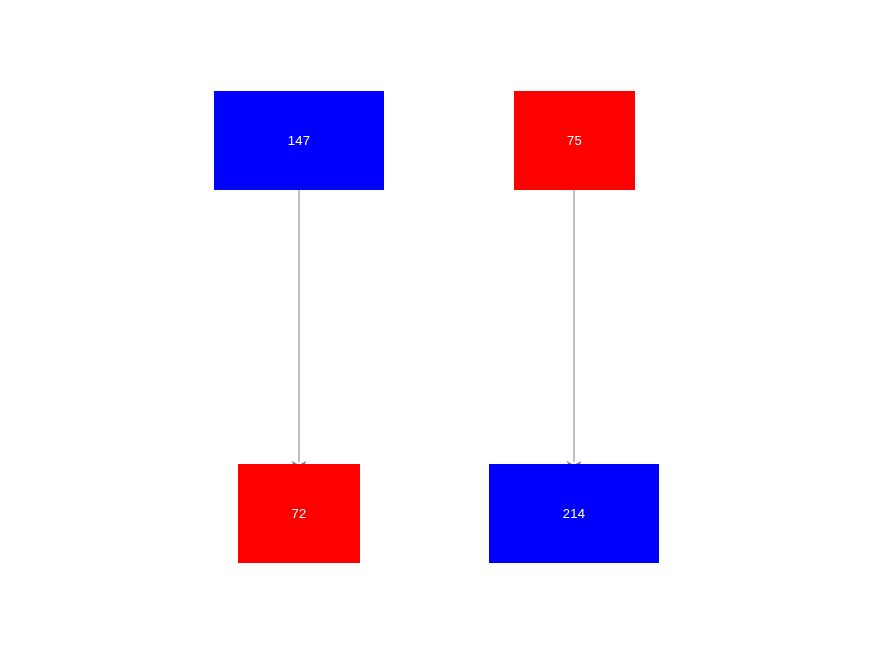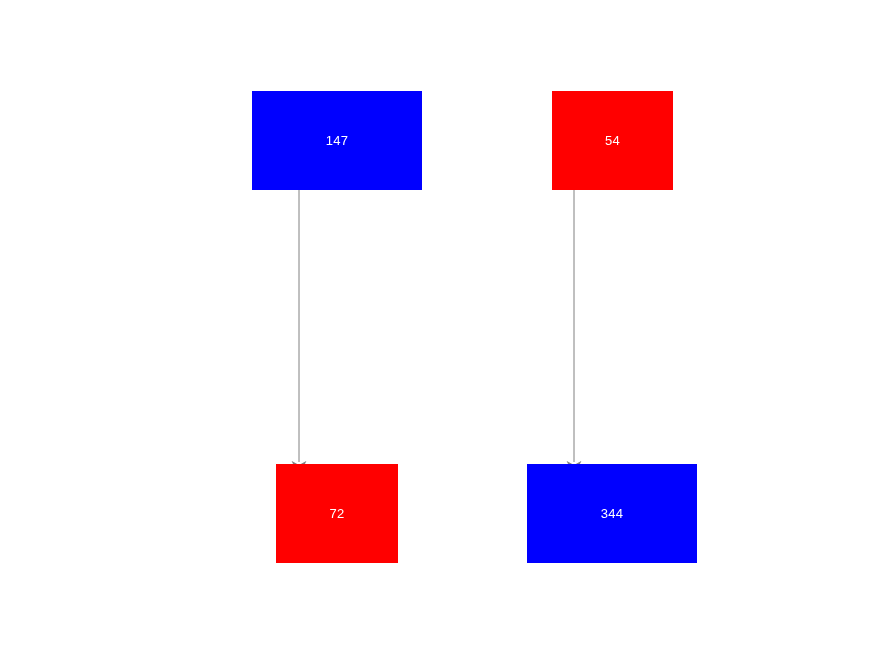--- a/index.html
+++ b/index.html
@@ -14,21 +14,20 @@
     background: #ffffff;
     overflow: hidden;
     font-family: "Liberation Sans", "DejaVu Sans", sans-serif;
   }
   .node {
     position: absolute;
     box-sizing: border-box;
     display: flex;
     align-items: center;
     justify-content: center;
-    margin-left: 38px;
   }
   .node-label {
     color: #ffffff;
     font-size: 13px;
     font-family: "Liberation Sans", "DejaVu Sans", sans-serif;
     line-height: 1;
     letter-spacing: 0.2px;
     user-select: none;
   }
   #edge-layer {
@@ -59,24 +58,24 @@
     <g>
       <line x1="574" y1="190" x2="574" y2="462" stroke="#808080" stroke-width="1" marker-end="url(#arrowhead-gray)"></line>
     </g>
   </svg>
 
   <div class="node" style="left:214px; top:91px; width:170px; height:99px; background:#0000ff;">
     <span class="node-label">147</span>
   </div>
 
   <div class="node" style="left:514px; top:91px; width:121px; height:99px; background:#ff0000;">
-    <span class="node-label">54</span>
+    <span class="node-label">75</span>
   </div>
 
   <div class="node" style="left:238px; top:464px; width:122px; height:99px; background:#ff0000;">
     <span class="node-label">72</span>
   </div>
 
   <div class="node" style="left:489px; top:464px; width:170px; height:99px; background:#0000ff;">
-    <span class="node-label">344</span>
+    <span class="node-label">214</span>
   </div>
 
 </div>
 
 </body></html>

